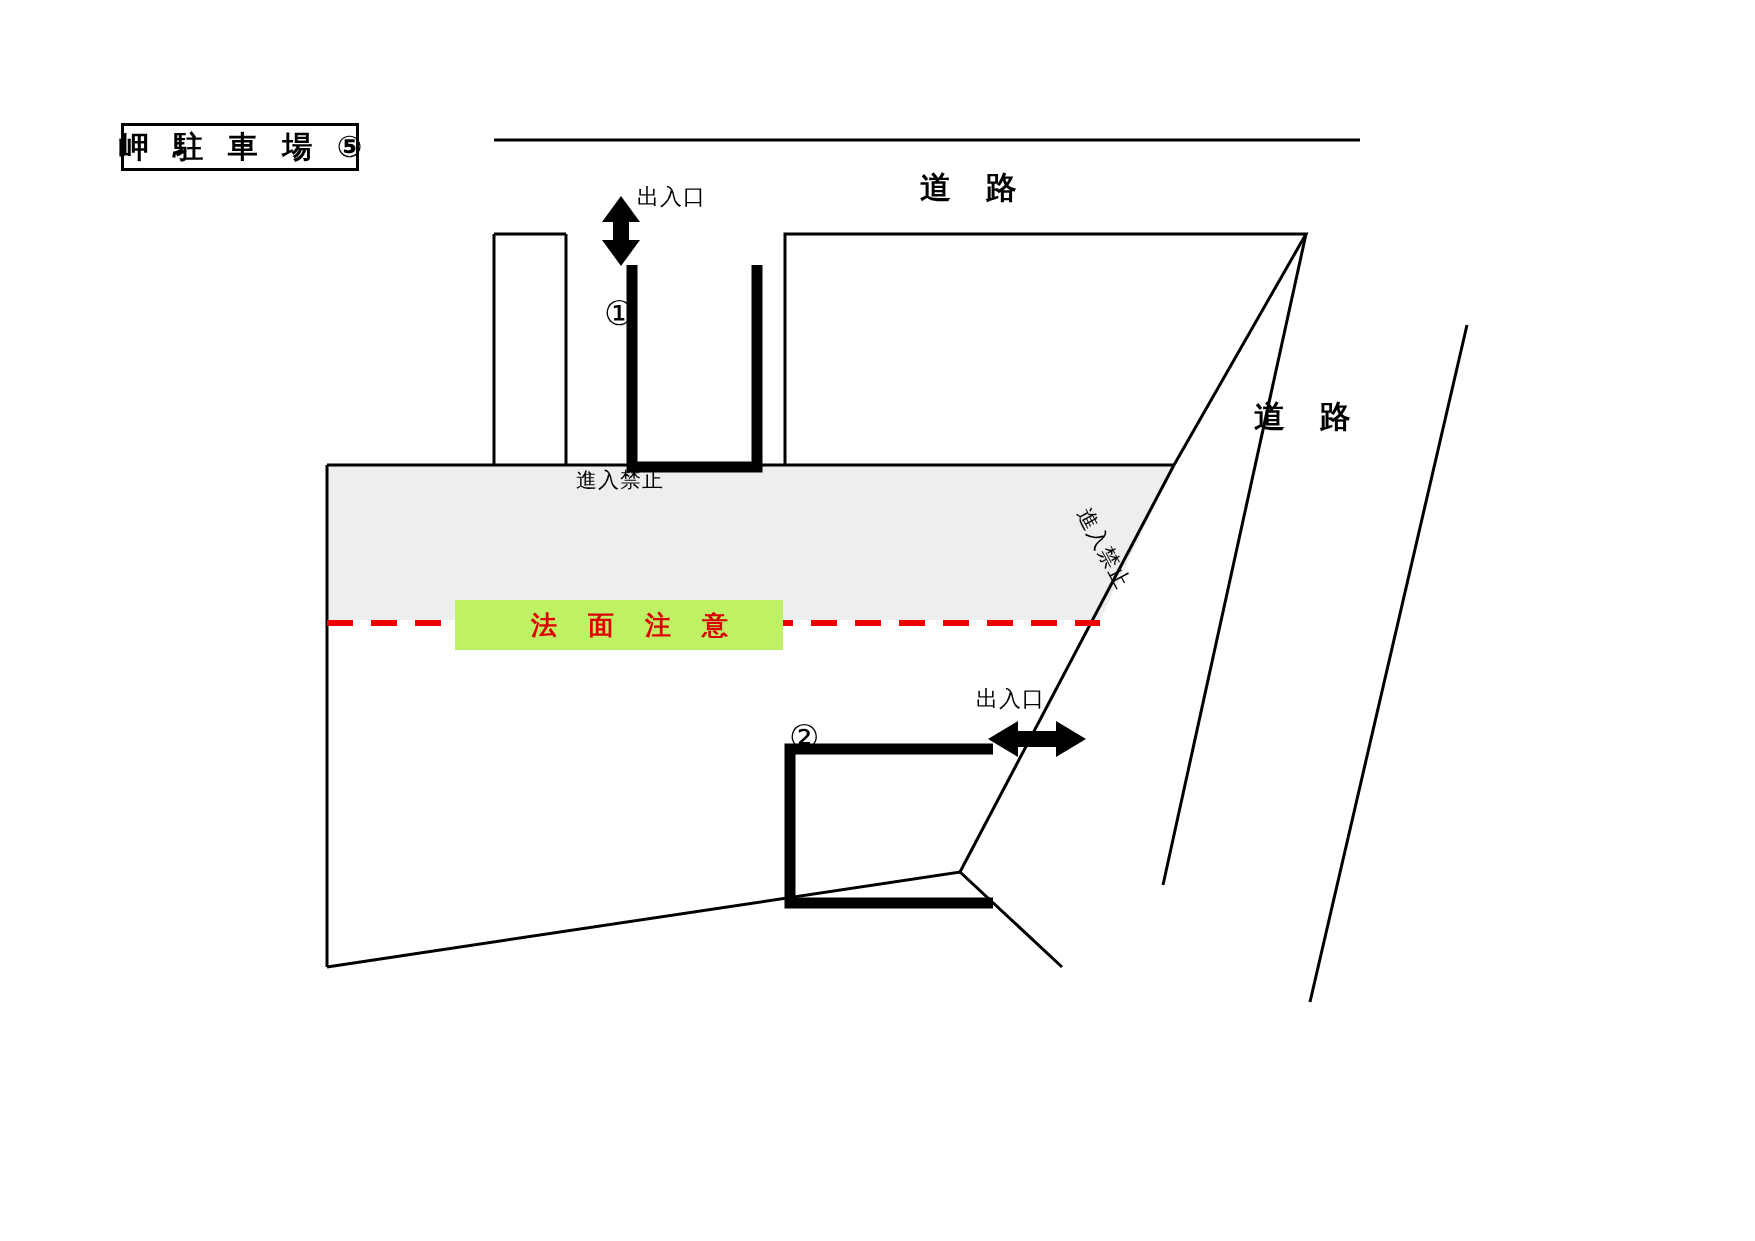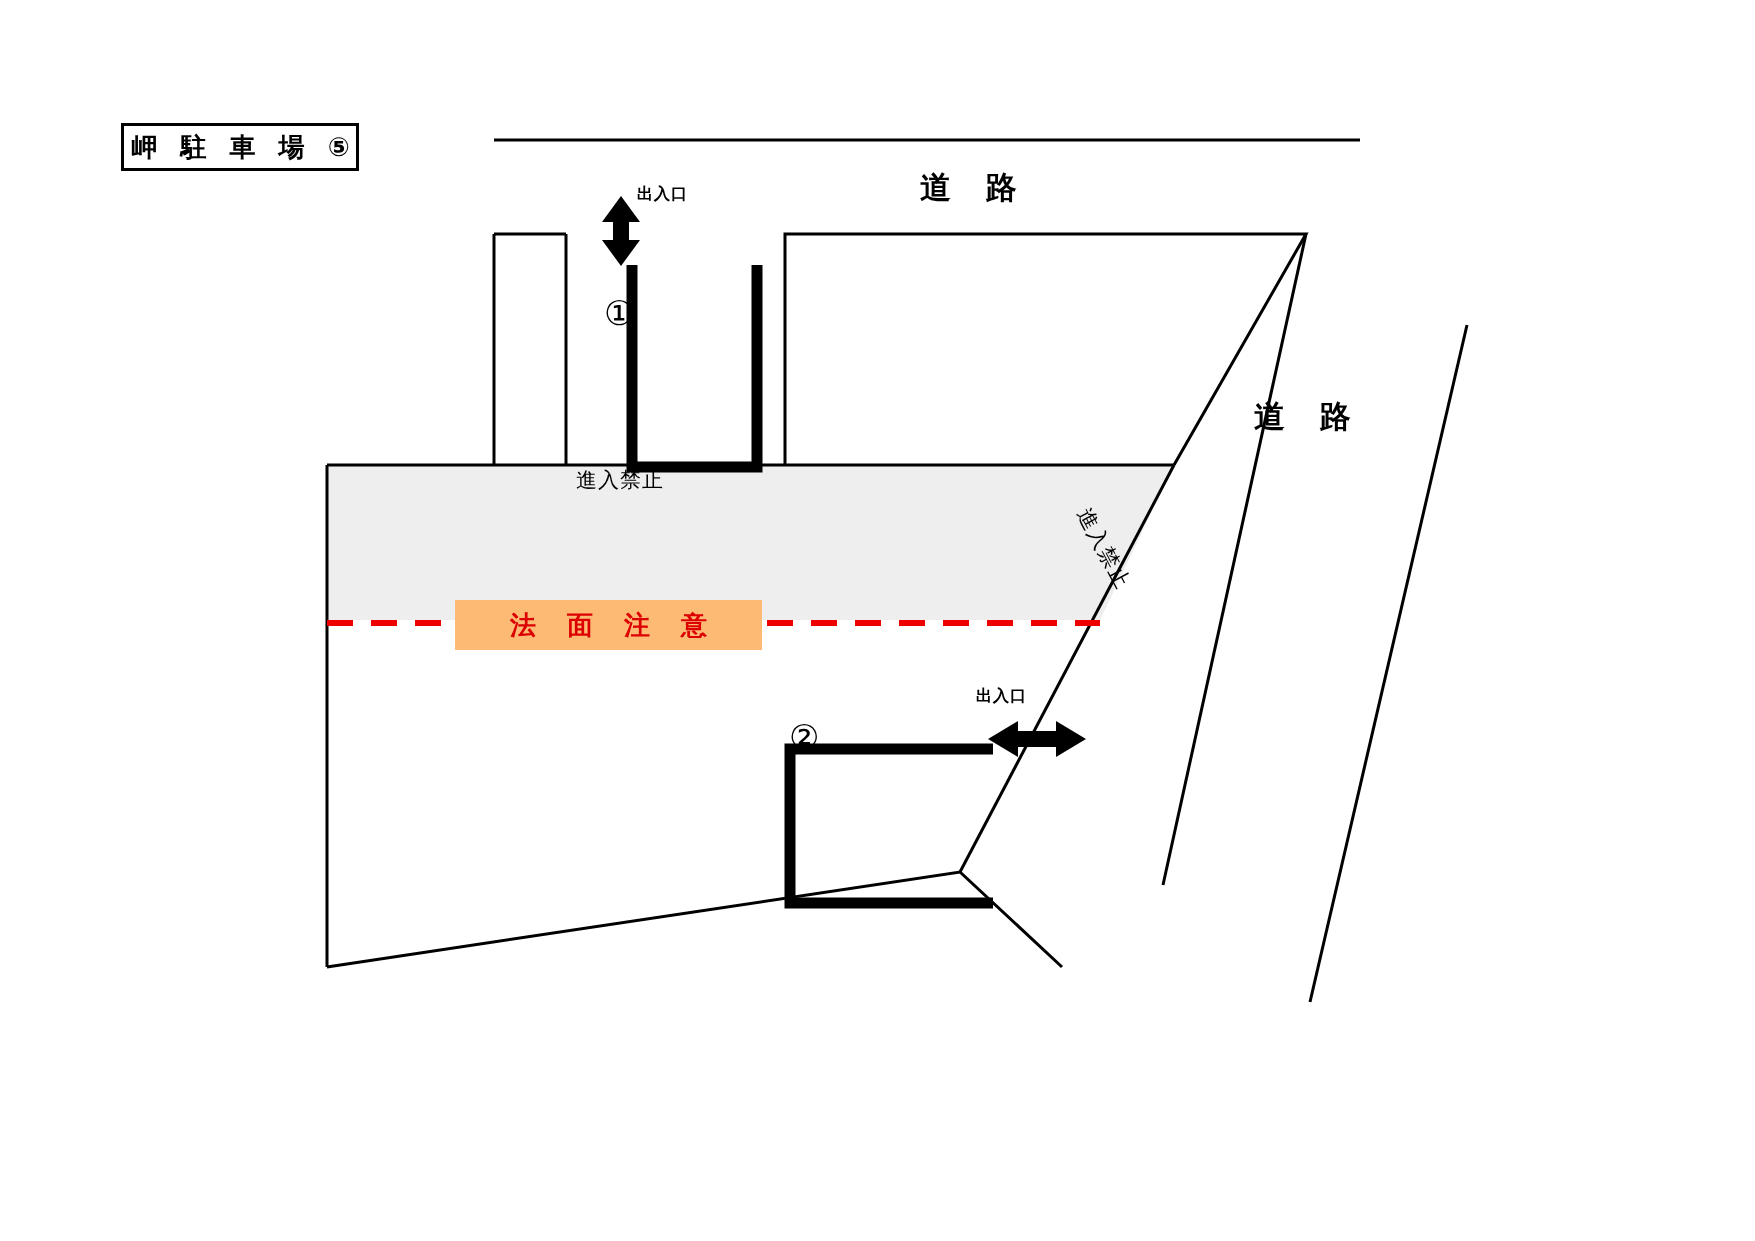--- a/index.html
+++ b/index.html
@@ -36,21 +36,21 @@
     height: 48px;
     border: 3px solid #000;
     background: #fff;
     box-sizing: border-box;
     display: flex;
     align-items: center;
     justify-content: center;
   }
   .title-plate .title-text {
     font-family: "DejaVu Sans", "Liberation Sans", sans-serif;
-    font-size: 26px;
+    font-size: 30px;
     font-weight: 700;
     letter-spacing: 7px;
     color: #000;
     white-space: nowrap;
     line-height: 1;
     padding-left: 8px;
   }
   
   .map-label {
     position: absolute;
@@ -59,43 +59,44 @@
     white-space: nowrap;
     line-height: 1;
   }
   .road-label {
     font-size: 31px;
     font-weight: 700;
     letter-spacing: 12px;
     text-align: right;
   }
   .gate-label {
-    font-size: 16px;
-    font-weight: 700;
+    font-size: 22px;
+    font-weight: 400;
     letter-spacing: 1px;
   }
   .noentry-label {
     font-size: 21px;
     font-weight: 400;
     letter-spacing: 1px;
   }
   .noentry-label.rotated {
     transform: rotate(62deg);
     transform-origin: left top;
   }
   .slope-banner {
     position: absolute;
     left: 455px;
     top: 600px;
     width: 307px;
     height: 50px;
-    background: #fdba74;
+    background: #bef264;
     display: flex;
     align-items: center;
     justify-content: center;
+    padding-left: 21px;
   }
   .slope-banner .slope-text {
     font-family: "DejaVu Sans", "Liberation Sans", sans-serif;
     font-size: 26px;
     font-weight: 700;
     color: #dd0000;
     letter-spacing: 11px;
     line-height: 1;
     padding-left: 11px;
     white-space: nowrap;

